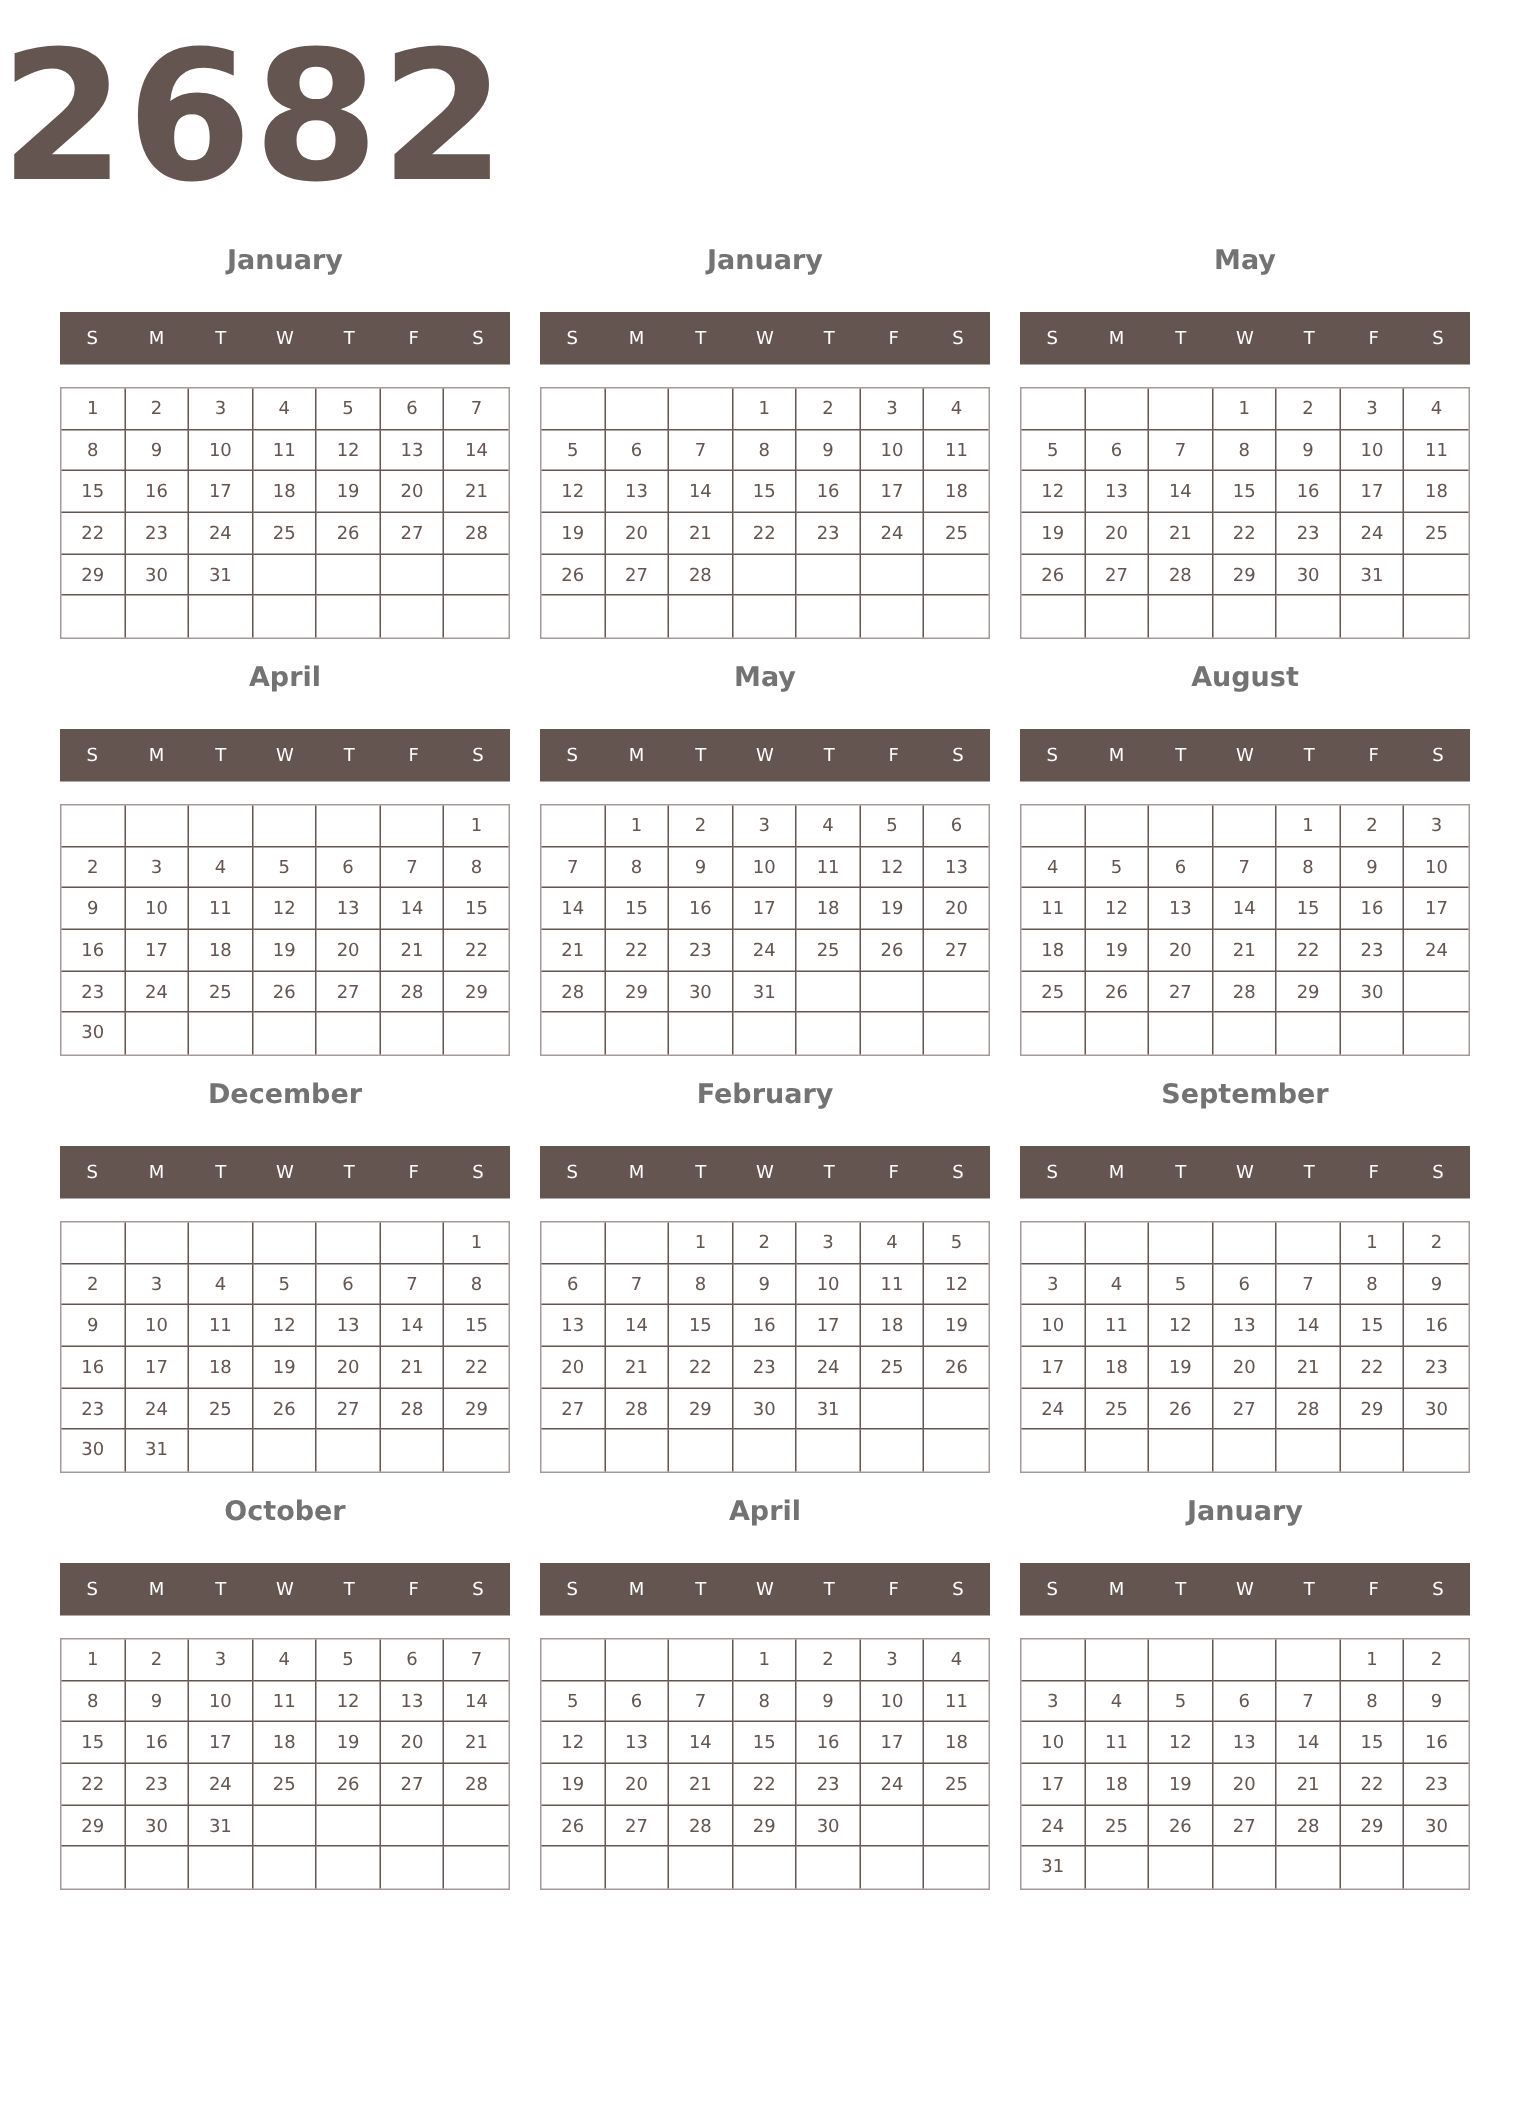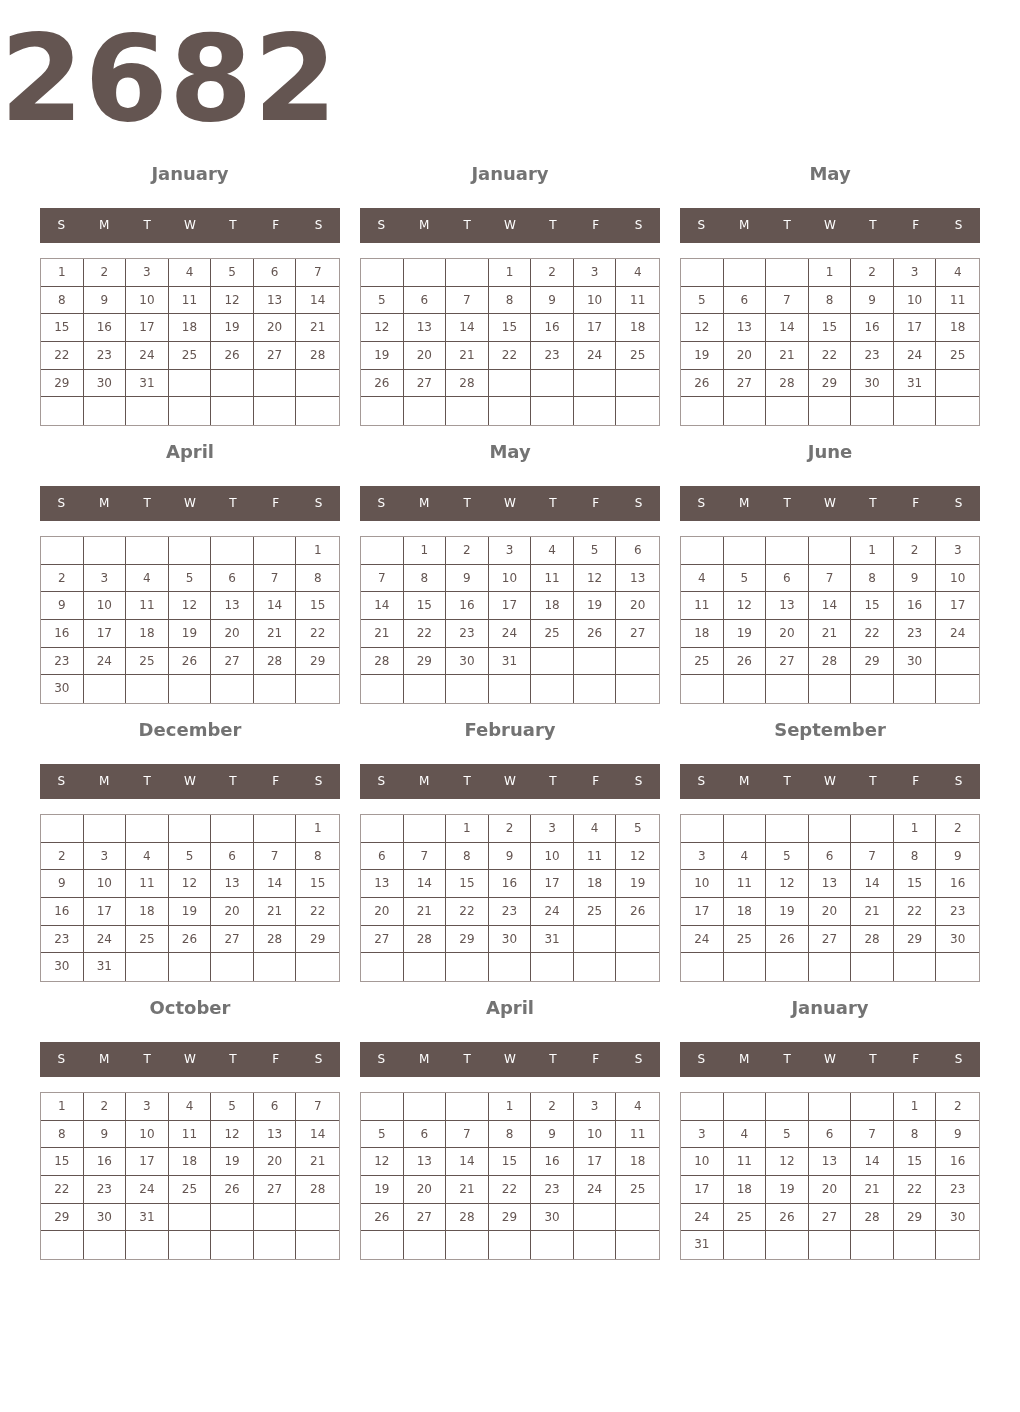--- a/index.html
+++ b/index.html
@@ -300,21 +300,21 @@
         <div class="cell c0 r5"></div>
         <div class="cell c1 r5"></div>
         <div class="cell c2 r5"></div>
         <div class="cell c3 r5"></div>
         <div class="cell c4 r5"></div>
         <div class="cell c5 r5"></div>
         <div class="cell c6 r5"></div>
       </div>
     </div>
     <div class="month" style="left: 680px; top: 441px;">
-      <div class="month-title">June</div>
+      <div class="month-title">August</div>
       <div class="dow-bar">
         <div class="dow">S</div>
         <div class="dow">M</div>
         <div class="dow">T</div>
         <div class="dow">W</div>
         <div class="dow">T</div>
         <div class="dow">F</div>
         <div class="dow">S</div>
       </div>
       <div class="grid">

